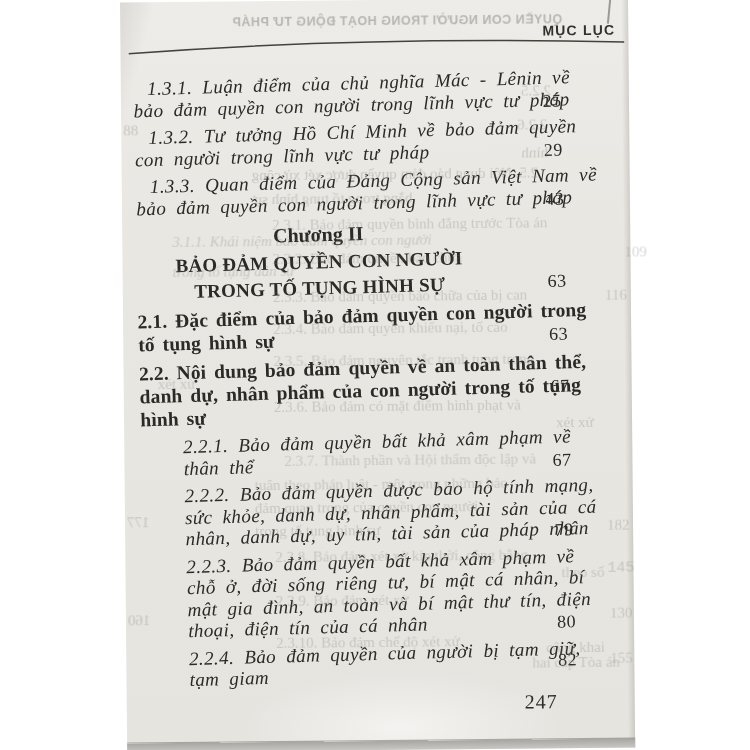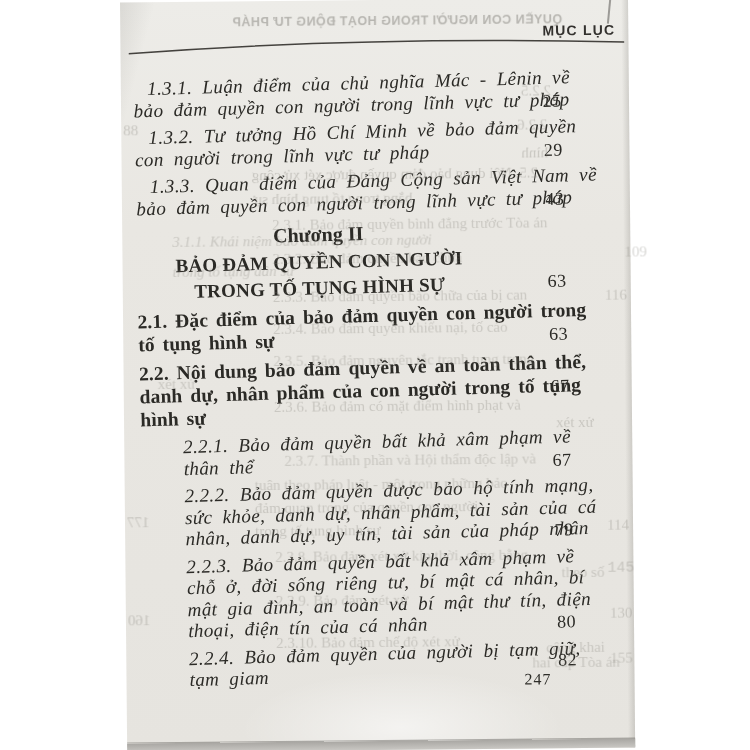--- a/index.html
+++ b/index.html
@@ -42,21 +42,21 @@
     word-spacing:5px;letter-spacing:.4px;padding-left:42px;}
   .section .txt{font-weight:bold;font-size:19.5px;line-height:23px;
     word-spacing:3px;letter-spacing:.1px;}
   .chapter-label{margin-top:8px;margin-bottom:2px;}
   .chapter-label .txt{width:366px;text-align:center;font-weight:bold;font-size:20px;line-height:25px;}
   .chapter-title{margin-bottom:5px;}
   .chapter-title .txt{width:366px;text-align:center;font-weight:bold;font-size:19px;line-height:25.5px;letter-spacing:.2px;}
   .pagenum{position:absolute;right:28px;font-style:normal;font-weight:normal;
     font-size:18px;letter-spacing:.5px;color:#2b2a26;}
   
-  .folio{position:absolute;left:398px;top:672px;font-size:16px;letter-spacing:1px;color:#2e2d29;}
+  .folio{position:absolute;left:398px;top:692px;font-size:20px;letter-spacing:1px;color:#2e2d29;}
   
   .ghost{position:absolute;font-size:15px;color:#807e76;opacity:.30;
     filter:blur(.7px);white-space:nowrap;}
   .ghost.m{transform:scaleX(-1);opacity:.33;}
   .ghost.i{font-style:italic;}
 </style>
 </head>
 <body>
 
 <div class="stage">
@@ -171,21 +171,21 @@
         <span class="ghost" style="left: 482px; top: 289px;">116</span>
         <span class="ghost" style="left: 150px; top: 320px;">2.3.4. Bảo đảm quyền khiếu nại, tố cáo</span>
         <span class="ghost" style="left: 150px; top: 352px;">2.3.5. Bảo đảm nguyên tắc tranh tụng trong</span>
         <span class="ghost" style="left: 34px; top: 374px;">xét xử</span>
         <span class="ghost" style="left: 150px; top: 398px;">2.3.6. Bảo đảm có mặt điểm hình phạt và</span>
         <span class="ghost" style="left: 432px; top: 416px;">xét xử</span>
         <span class="ghost" style="left: 160px; top: 452px;">2.3.7. Thành phần và Hội thẩm độc lập và</span>
         <span class="ghost" style="left: 130px; top: 476px;">tuân theo pháp luật - một trong những bảo</span>
         <span class="ghost" style="left: 130px; top: 499px;">đảm quan trọng của quyền con người</span>
         <span class="ghost" style="left: 130px; top: 522px;">trong tố tụng hình sự</span>
-        <span class="ghost" style="left: 482px; top: 519px;">114</span>
+        <span class="ghost" style="left: 482px; top: 519px;">182</span>
         <span class="ghost" style="left: 150px; top: 548px;">2.3.8. Bảo đảm xét xử kịp thời, công bằng</span>
         <span class="ghost" style="left: 482px; top: 562px; font-family: Liberation Mono, monospace;">145</span>
         <span class="ghost" style="left: 436px; top: 566px; text-align: right;">theo số</span>
         <span class="ghost" style="left: 150px; top: 592px;">2.3.9. Bảo đảm xét xử</span>
         <span class="ghost" style="left: 420px; top: 641px;">công khai</span>
         <span class="ghost" style="left: 484px; top: 607px;">130</span>
         <span class="ghost" style="left: 150px; top: 634px;">2.3.10. Bảo đảm chế độ xét xử</span>
         <span class="ghost" style="left: 406px; top: 656px;">hai cấp Tòa án</span>
         <span class="ghost" style="left: 484px; top: 652px;">155</span>
         <span class="ghost m" style="left: 2px; top: 120px;">88</span>

